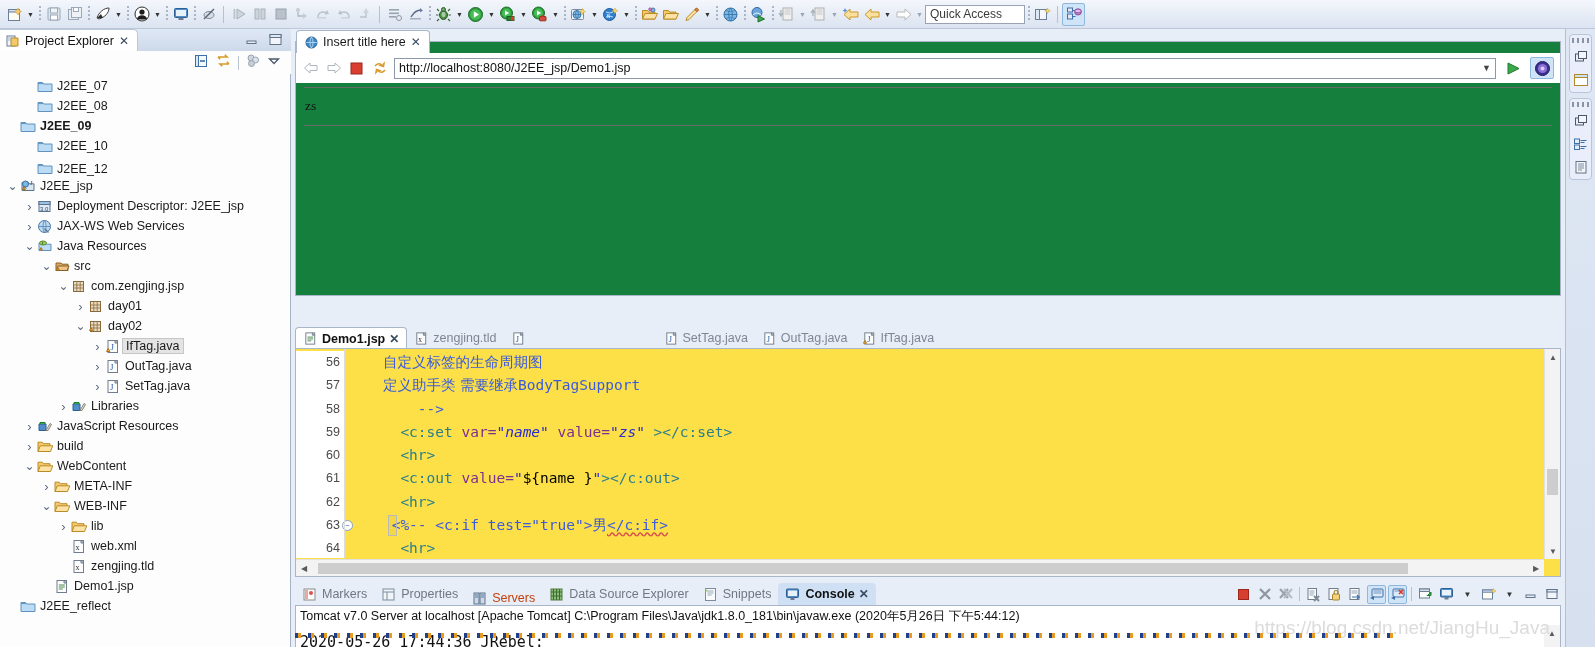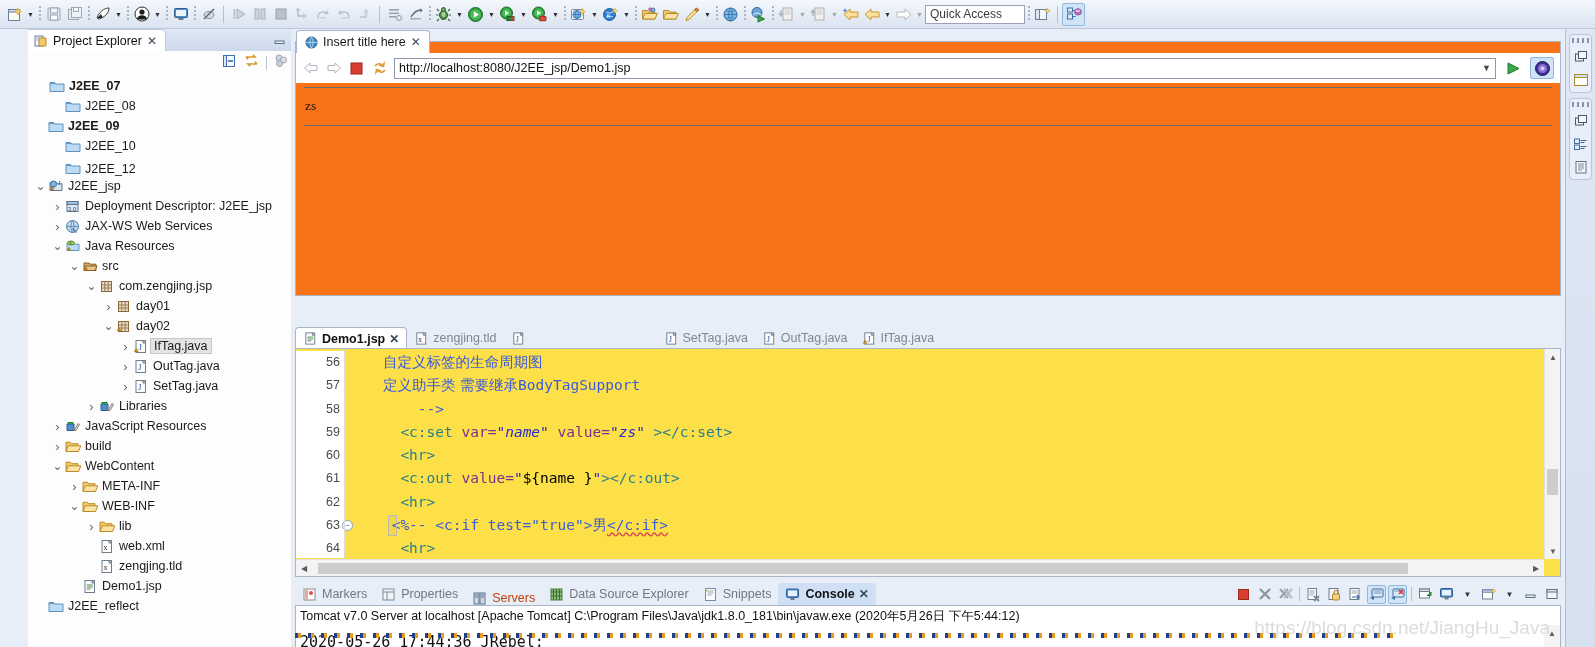--- a/index.html
+++ b/index.html
@@ -32,21 +32,21 @@
     margin-left:auto; width:100px; height:19px; border:1px solid #9aa3b3; background:#fff;
     font-size:12px; color:#3a3a3a; line-height:17px; padding-left:4px; white-space:nowrap;
   }
   .tb-right{ display:flex; align-items:center; }
   .persp-sel{ width:23px;height:23px;background:#cfe4f7;border:1px solid #8fb8dd;border-radius:2px;
     display:flex;align-items:center;justify-content:center;}
 
   
   #left{
     position:absolute; left:0; top:29px; width:291px; bottom:0;
-    background:#fdfdfd; border-right:1px solid #a6b2c6;margin-left:28px;
+    background:#fdfdfd; border-right:1px solid #a6b2c6;
   }
   #left-tabbar{
     position:absolute;left:0;top:0;width:291px;height:22px;
     background:linear-gradient(180deg,#dfe8f5,#cdd9ea);
   }
   #left-tab{
     position:absolute;left:0;top:0;height:22px;padding:0 8px 0 6px;
     background:#fff;border-top:1px solid #bcc8d8;border-right:1px solid #bcc8d8;
     border-top-right-radius:5px;
     display:flex;align-items:center;gap:5px;font-size:12.5px;color:#111;
@@ -76,21 +76,21 @@
   .rb-dots{ width:18px;height:5px;
      background:repeating-linear-gradient(90deg,#8a94a8 0 2px,transparent 2px 5px);}
   .rb-ic{ width:20px;height:18px;display:flex;align-items:center;justify-content:center;}
 
   
   #center{ position:absolute; left:291px; top:29px; right:30px; bottom:0;
      background:#e8eef7; }
 
   
   #browser{ position:absolute; left:4px; top:12px; right:4px; height:255px;
-     background:#f97316; border:1px solid #a9b5c8; }
+     background:#15803d; border:1px solid #a9b5c8; }
   #br-tabbar{ position:absolute;left:0;top:-12px;height:23px;display:flex;align-items:flex-end;}
   #br-tab{ height:23px; background:#fff; border:1px solid #a9b5c8; border-bottom:none;
      border-top-left-radius:4px;border-top-right-radius:4px;
      padding:0 8px; display:flex;align-items:center;gap:5px;font-size:12.5px; }
   #br-toolbar{ position:absolute; left:0; top:11px; right:0; height:30px;
      display:flex; align-items:center; gap:6px; padding:0 6px;
      background:#fff; }
   .br-nav{ width:17px;height:17px;display:flex;align-items:center;justify-content:center;}
   #url{ flex:1; height:21px; border:1px solid #8d98a8; background:#fff;
      display:flex; align-items:center; padding:0 4px; font-size:12.5px; color:#111;}
@@ -540,21 +540,21 @@
         </svg>
     </div>
     <div>
       <svg width="14" height="14" viewBox="0 0 14 14">
           <path d="M2.5 5 h9 l-4.5 4.5z" fill="none" stroke="#4a5868" stroke-width="1.3"></path>
         </svg>
     </div>
   </div>
 
   <div id="tree">
-      <div class="row" style="padding-left: 7px; font-weight: bold;">
+      <div class="row" style="padding-left: 23px;">
         <span class="tw"></span>
         <span class="ic">
           <svg width="16" height="15" viewBox="0 0 16 15">
             <path d="M1 12.5V3.5h4.5l1.2 1.5H15v7.5z" fill="#bcdcf5" stroke="#5f92bd"></path>
             <path d="M1 4.6h5.4" stroke="#5f92bd"></path>
           </svg>
         </span>
         <span class="lb">J2EE_07</span>
       </div>
       <div class="row" style="padding-left: 23px;">

